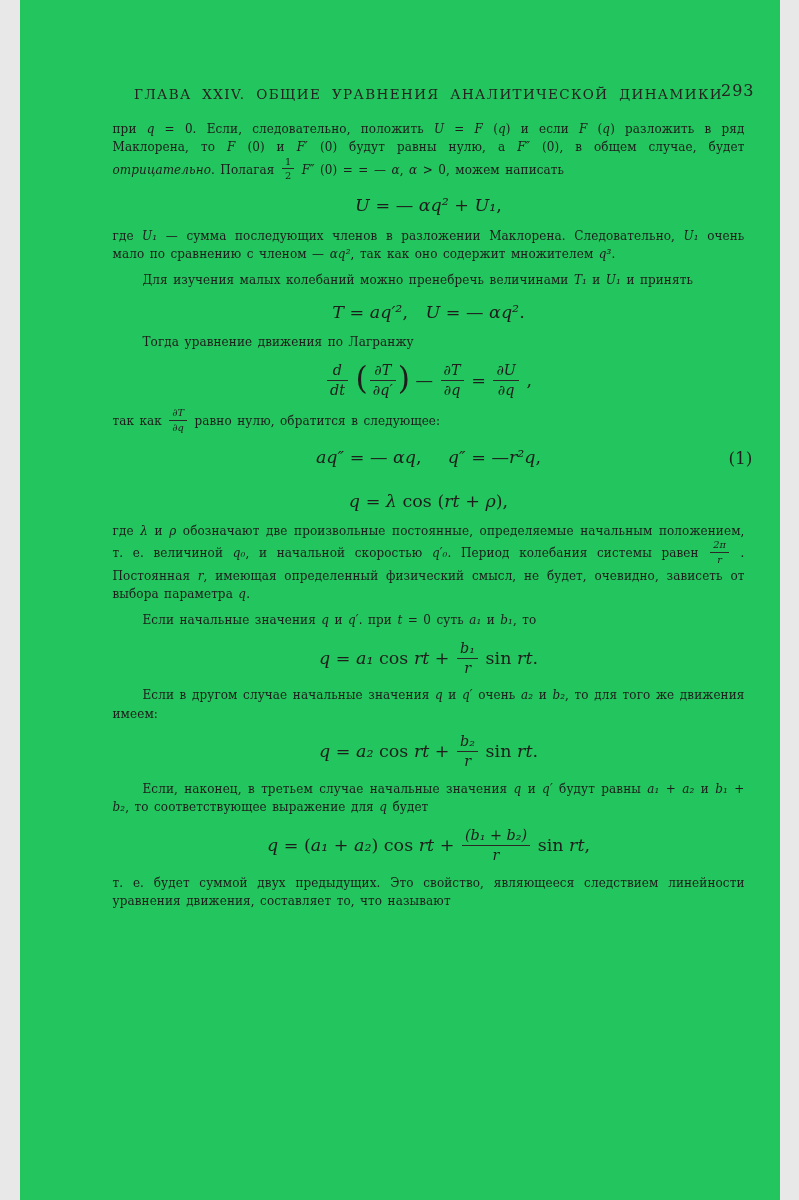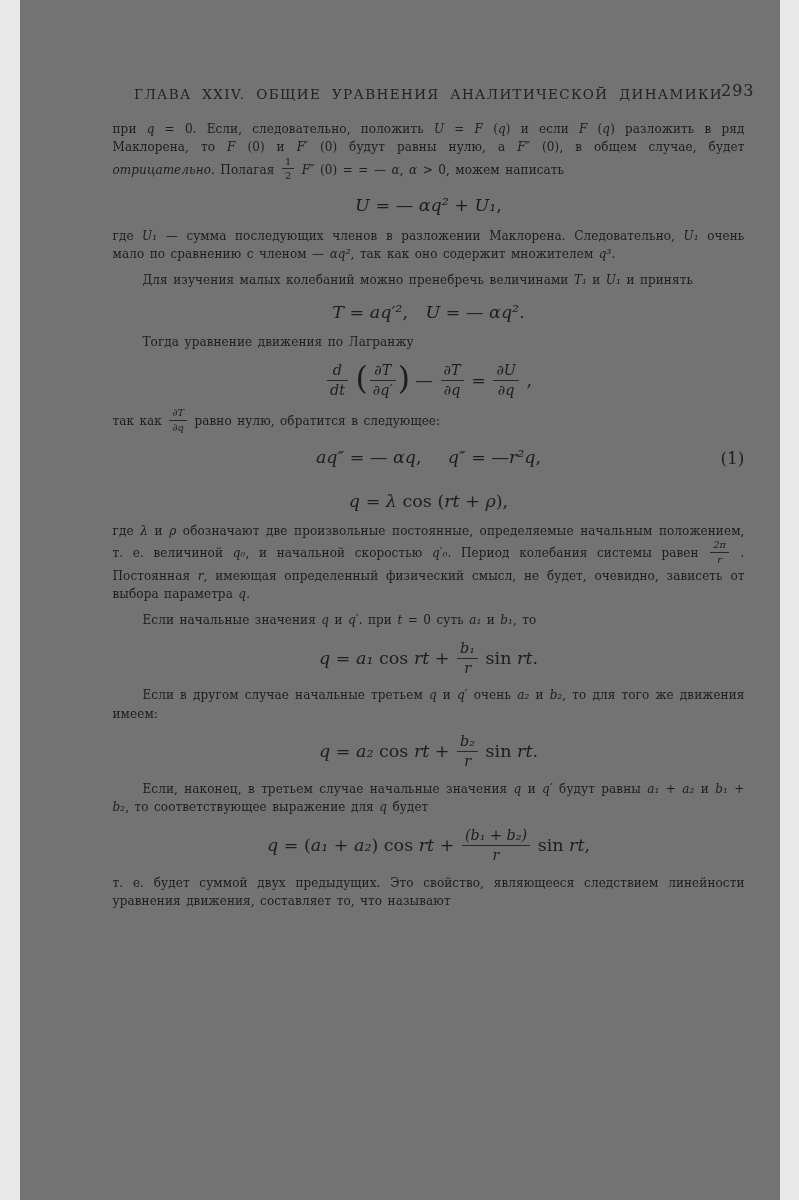--- a/index.html
+++ b/index.html
@@ -1,18 +1,18 @@
 <!DOCTYPE html>
 <html><head>
 <meta charset="utf-8">
 <style>
   html,body{margin:0;padding:0;background:#e8e8e8;}
   .page{
     width:760px;height:1200px;
-    background:#737373;
+    background:#22c55e;
     position:relative;overflow:hidden;
     font-family:"DejaVu Serif","Liberation Serif",serif;
     color:#1e1d1b;
     margin:0 auto;
     box-sizing:border-box;
   }
   .content{
     position:absolute;left:85px;top:84px;width:648px;
   }
   .runhead{position:relative;text-align:center;margin-bottom:14px;height:22px;}
@@ -22,21 +22,21 @@
   }
   .runhead .pagenum{
     position:absolute;right:-2px;top:-3px;font-size:16px;letter-spacing:1px;color:#23221f;
   }
   p.body{
     margin:8px;font-size:12px;line-height:1.53;
     text-align:justify;word-spacing:1.5px;letter-spacing:0.1px;
   }
   p.ind{text-indent:30px;}
   .formula{
-    text-align:center;margin:11px 8px 9px;font-size:17.5px;
+    text-align:center;margin:11px 0 9px;font-size:17.5px;
     position:relative;line-height:1.35;
   }
   .formula.tight{margin:21px 0 7px;}
   .eqnum{position:absolute;right:0;top:50%;transform:translateY(-50%);font-size:17px;}
   .it{font-style:italic;}
   .rm{font-style:normal;}
   .frac{
     display:inline-block;vertical-align:middle;text-align:center;
     margin:0 2px;position:relative;top:-1px;
   }
@@ -86,21 +86,21 @@
 
 
     <div class="formula tight"><span class="it">q</span><span class="rm"> = </span><span class="it">λ</span><span class="rm"> cos (</span><span class="it">rt</span><span class="rm"> + </span><span class="it">ρ</span><span class="rm">),</span></div>
 
     <p class="body"><span class="rm">где </span><span class="it">λ</span><span class="rm"> и </span><span class="it">ρ</span><span class="rm"> обозначают две произвольные постоянные, определяемые начальным положением, т. е. величиной </span><span class="it">q₀</span><span class="rm">, и начальной скоростью </span><span class="it">q′₀</span><span class="rm">. Период колебания системы равен </span><span class="frac"><span class="fnum">2π</span><span class="fden">r</span></span><span class="rm"> . Постоянная </span><span class="it">r</span><span class="rm">, имеющая определенный физический смысл, не будет, очевидно, зависеть от выбора параметра </span><span class="it">q</span><span class="rm">.</span></p>
 
     <p class="body ind"><span class="rm">Если начальные значения </span><span class="it">q</span><span class="rm"> и </span><span class="it">q′</span><span class="rm">. при </span><span class="it">t</span><span class="rm"> = 0 суть </span><span class="it">a₁</span><span class="rm"> и </span><span class="it">b₁</span><span class="rm">, то</span></p>
 
     <div class="formula"><span class="it">q</span><span class="rm"> = </span><span class="it">a₁</span><span class="rm"> cos </span><span class="it">rt</span><span class="rm"> + </span><span class="frac"><span class="fnum">b₁</span><span class="fden">r</span></span><span class="rm"> sin </span><span class="it">rt</span><span class="rm">.</span></div>
 
-    <p class="body ind"><span class="rm">Если в другом случае начальные третьем </span><span class="it">q</span><span class="rm"> и </span><span class="it">q′</span><span class="rm"> очень </span><span class="it">a₂</span><span class="rm"> и </span><span class="it">b₂</span><span class="rm">, то для того же движения имеем:</span></p>
+    <p class="body ind"><span class="rm">Если в другом случае начальные значения </span><span class="it">q</span><span class="rm"> и </span><span class="it">q′</span><span class="rm"> очень </span><span class="it">a₂</span><span class="rm"> и </span><span class="it">b₂</span><span class="rm">, то для того же движения имеем:</span></p>
 
     <div class="formula"><span class="it">q</span><span class="rm"> = </span><span class="it">a₂</span><span class="rm"> cos </span><span class="it">rt</span><span class="rm"> + </span><span class="frac"><span class="fnum">b₂</span><span class="fden">r</span></span><span class="rm"> sin </span><span class="it">rt</span><span class="rm">.</span></div>
 
     <p class="body ind"><span class="rm">Если, наконец, в третьем случае начальные значения </span><span class="it">q</span><span class="rm"> и </span><span class="it">q′</span><span class="rm"> будут равны </span><span class="it">a₁ + a₂</span><span class="rm"> и </span><span class="it">b₁ + b₂</span><span class="rm">, то соответствующее выражение для </span><span class="it">q</span><span class="rm"> будет</span></p>
 
     <div class="formula"><span class="it">q</span><span class="rm"> = (</span><span class="it">a₁ + a₂</span><span class="rm">) cos </span><span class="it">rt</span><span class="rm"> + </span><span class="frac"><span class="fnum">(b₁ + b₂)</span><span class="fden">r</span></span><span class="rm"> sin </span><span class="it">rt</span><span class="rm">,</span></div>
 
     <p class="body"><span class="rm">т. е. будет суммой двух предыдущих. Это свойство, являющееся следствием линейности уравнения движения, составляет то, что называют </span></p>
 
   </div>

